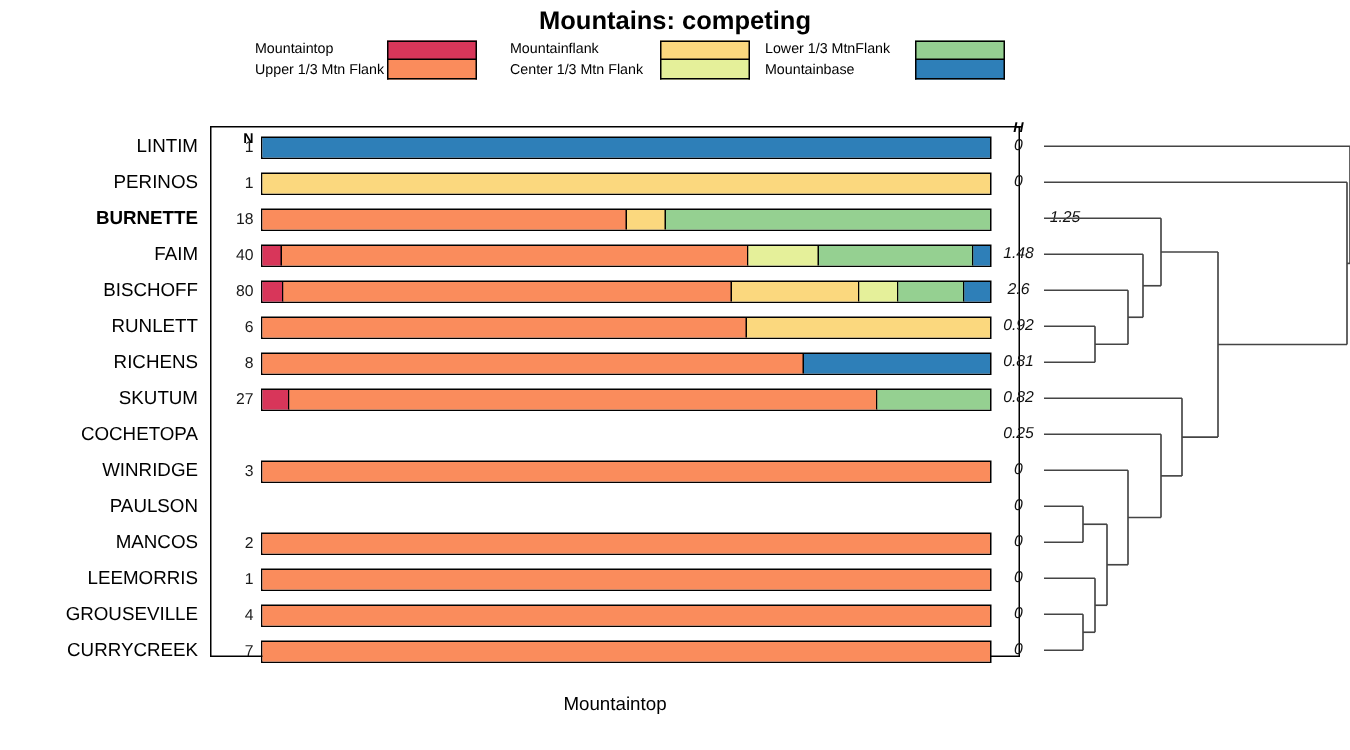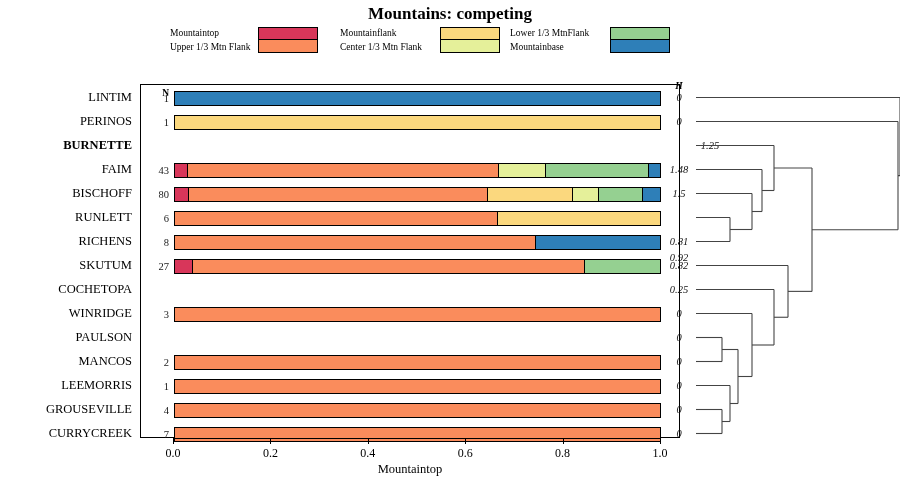--- a/index.html
+++ b/index.html
@@ -1,21 +1,21 @@
 <!DOCTYPE html>
 <html><head>
 <meta charset="utf-8">
 <style>
   html,body{margin:0;padding:0;}
   body{
     width:900px;height:500px;background:#ffffff;
     font-family:"Liberation Sans", sans-serif;
     color:#000;overflow:hidden;position:relative;
   }
-  .root{position:absolute;left:0;top:0;width:900px;height:452px;font-family:Liberation Serif, serif;}
+  .root{position:absolute;left:0;top:0;width:900px;height:452px;}
 
   
   #chart-title{
     position:absolute;left:0;top:4px;width:900px;text-align:center;
     font-size:17px;font-weight:bold;letter-spacing:0px;
   }
 
   
   #legend{position:absolute;left:170px;top:26px;width:500px;height:30px;}
   .legend-col{position:absolute;top:0;height:30px;}
@@ -131,22 +131,30 @@
         <div class="bar">
           <div class="seg" style="width: 100%; background: rgb(46, 127, 184);"></div>
         </div>
       </div>
       <div class="row" style="top: 30px; width: 538px;">
         <div class="n-val">1</div>
         <div class="bar">
           <div class="seg" style="width: 100%; background: rgb(251, 216, 126);"></div>
         </div>
       </div>
+      <div class="row" style="top: 54px; width: 538px;">
+        <div class="n-val">18</div>
+        <div class="bar">
+          <div class="seg" style="width: 50%; background: rgb(250, 140, 92);"></div>
+          <div class="seg" style="width: 5.5%; background: rgb(251, 216, 126);"></div>
+          <div class="seg" style="width: 44.5%; background: rgb(149, 208, 145);"></div>
+        </div>
+      </div>
       <div class="row" style="top: 78px; width: 538px;">
-        <div class="n-val">43</div>
+        <div class="n-val">40</div>
         <div class="bar">
           <div class="seg" style="width: 2.7%; background: rgb(216, 54, 90);"></div>
           <div class="seg" style="width: 64.1%; background: rgb(250, 140, 92);"></div>
           <div class="seg" style="width: 9.8%; background: rgb(229, 240, 154);"></div>
           <div class="seg" style="width: 21.1%; background: rgb(149, 208, 145);"></div>
           <div class="seg" style="width: 2.3%; background: rgb(46, 127, 184);"></div>
         </div>
       </div>
       <div class="row" style="top: 102px; width: 538px;">
         <div class="n-val">80</div>
@@ -212,22 +220,22 @@
         </div>
       </div>
     </div>
 
   <div id="h-col">
       <div class="hhead" style="top: -3px;">H</div>
       <div class="hval" style="top: 6px;">0</div>
       <div class="hval" style="top: 30px;">0</div>
       <div class="hval" style="top: 54px; margin-left: 31px;">1.25</div>
       <div class="hval" style="top: 78px;">1.48</div>
-      <div class="hval" style="top: 102px;">1.5</div>
-      <div class="hval" style="top: 126px; margin-top: 40px;">0.92</div>
+      <div class="hval" style="top: 102px;">2.6</div>
+      <div class="hval" style="top: 126px;">0.92</div>
       <div class="hval" style="top: 150px;">0.81</div>
       <div class="hval" style="top: 174px;">0.82</div>
       <div class="hval" style="top: 198px;">0.25</div>
       <div class="hval" style="top: 222px;">0</div>
       <div class="hval" style="top: 246px;">0</div>
       <div class="hval" style="top: 270px;">0</div>
       <div class="hval" style="top: 294px;">0</div>
       <div class="hval" style="top: 318px;">0</div>
       <div class="hval" style="top: 342px;">0</div>
     </div>
@@ -272,30 +280,15 @@
         <line x1="94" y1="207.375" x2="118" y2="207.375" stroke="#444444" stroke-width="1.1"></line>
         <line x1="2" y1="37.5" x2="204" y2="37.5" stroke="#444444" stroke-width="1.1"></line>
         <line x1="204" y1="37.5" x2="204" y2="145.6875" stroke="#444444" stroke-width="1.1"></line>
         <line x1="118" y1="145.6875" x2="204" y2="145.6875" stroke="#444444" stroke-width="1.1"></line>
         <line x1="2" y1="13.5" x2="206" y2="13.5" stroke="#444444" stroke-width="1.1"></line>
         <line x1="206" y1="13.5" x2="206" y2="91.59375" stroke="#444444" stroke-width="1.1"></line>
         <line x1="204" y1="91.59375" x2="206" y2="91.59375" stroke="#444444" stroke-width="1.1"></line>
       </svg>
     </div>
 
-  <div id="x-axis">
-    <div class="axline"></div>
-  <div class="tick" style="left: 33px;"></div>
-      <div class="ticklab" style="left: 33px;">0.0</div>
-      <div class="tick" style="left: 130.4px;"></div>
-      <div class="ticklab" style="left: 130.4px;">0.2</div>
-      <div class="tick" style="left: 227.8px;"></div>
-      <div class="ticklab" style="left: 227.8px;">0.4</div>
-      <div class="tick" style="left: 325.2px;"></div>
-      <div class="ticklab" style="left: 325.2px;">0.6</div>
-      <div class="tick" style="left: 422.6px;"></div>
-      <div class="ticklab" style="left: 422.6px;">0.8</div>
-      <div class="tick" style="left: 520px;"></div>
-      <div class="ticklab" style="left: 520px;">1.0</div>
-    </div>
   <div id="x-axis-title">Mountaintop</div>
 
 </div>
 
 </body></html>

